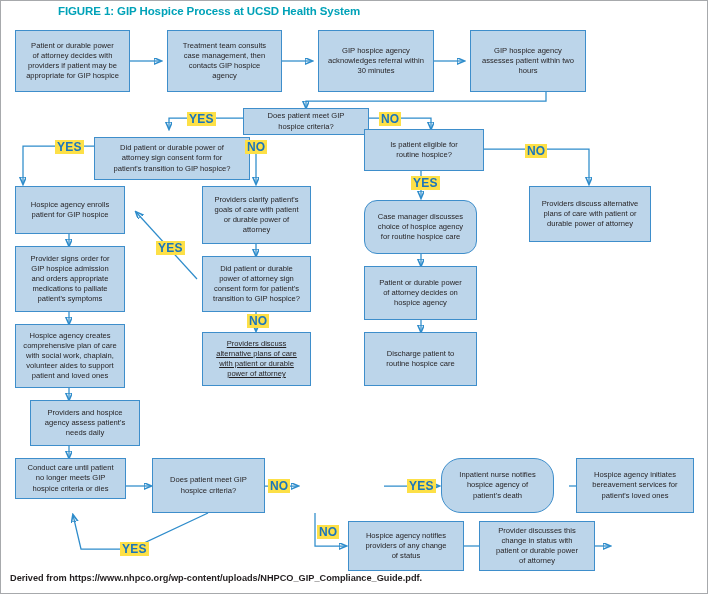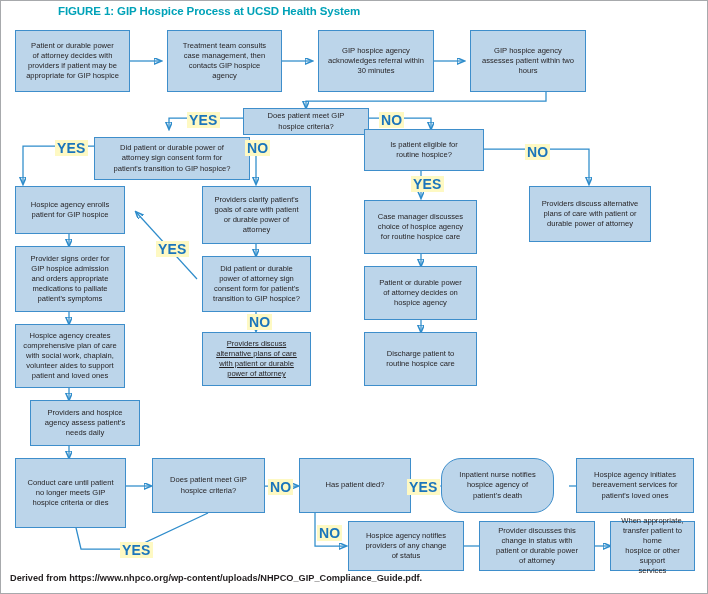--- a/index.html
+++ b/index.html
@@ -45,24 +45,24 @@
     text-align:center;
     font-size:7.6px;
     line-height:1.32;
     color:#231f20;
     padding:2px 3px;
     white-space:pre-line;
   }
   .lbl{
     position:absolute;
     color:#1b75bb;
-    font-size:14px;
+    font-size:12px;
     font-weight:bold;
     letter-spacing:0.2px;
-    background:#fef9c3;
+    background:#fde047;
     padding:0 2px;
     white-space:nowrap;
   }
   svg#wires{
     position:absolute;
     left:0;top:0;
     width:708px;height:594px;
     pointer-events:none;
   }
   svg#wires path, svg#wires line{
@@ -152,21 +152,21 @@
 patient's transition to GIP hospice?</div>
   <div class="node" style="left:363px;top:128px;width:120px;height:42px;">Is patient eligible for
 routine hospice?</div>
 
   <div class="node" style="left:14px;top:185px;width:110px;height:48px;">Hospice agency enrolls
 patient for GIP hospice</div>
   <div class="node" style="left:201px;top:185px;width:109px;height:58px;">Providers clarify patient's
 goals of care with patient
 or durable power of
 attorney</div>
-  <div class="node" style="left:363px;top:199px;width:113px;height:54px;">Case manager discusses
+  <div class="node" style="left:363px;top:199px;width:113px;height:54px;border-radius:13px;">Case manager discusses
 choice of hospice agency
 for routine hospice care</div>
   <div class="node" style="left:528px;top:185px;width:122px;height:56px;">Providers discuss alternative
 plans of care with patient or
 durable power of attorney</div>
 
   <div class="node" style="left:14px;top:245px;width:110px;height:66px;">Provider signs order for
 GIP hospice admission
 and orders appropriate
 medications to palliate
@@ -188,44 +188,39 @@
 alternative plans of care
 with patient or durable
 power of attorney</div>
   <div class="node" style="left:363px;top:331px;width:113px;height:54px;">Discharge patient to
 routine hospice care</div>
 
   <div class="node" style="left:14px;top:399px;width:110px;height:46px;margin-left:15px;">Providers and hospice
 agency assess patient's
 needs daily</div>
 
-  <div class="node" style="left:14px;top:457px;width:111px;height:70px;">Conduct care until patient
+  <div class="node" style="left:14px;top:457px;width:111px;height:41px;">Conduct care until patient
 no longer meets GIP
 hospice criteria or dies</div>
   <div class="node" style="left:151px;top:457px;width:113px;height:55px;">Does patient meet GIP
 hospice criteria?</div>
-  <div class="node" style="left:298px;top:457px;width:112px;height:55px;">Has patient died?</div>
   <div class="node" style="left:440px;top:457px;width:113px;height:55px;border-radius:20px;">Inpatient nurse notifies
 hospice agency of
 patient's death</div>
   <div class="node" style="left:575px;top:457px;width:118px;height:55px;">Hospice agency initiates
 bereavement services for
 patient's loved ones</div>
 
   <div class="node" style="left:347px;top:520px;width:116px;height:50px;">Hospice agency notifies
 providers of any change
 of status</div>
   <div class="node" style="left:478px;top:520px;width:116px;height:50px;">Provider discusses this
 change in status with
 patient or durable power
 of attorney</div>
-  <div class="node" style="left:609px;top:520px;width:85px;height:50px;">When appropriate,
-transfer patient to home
-hospice or other support
-services</div>
 
   <span class="lbl" style="left:186px;top:111px;">YES</span>
   <span class="lbl" style="left:378px;top:111px;">NO</span>
   <span class="lbl" style="left:54px;top:139px;">YES</span>
   <span class="lbl" style="left:244px;top:139px;">NO</span>
   <span class="lbl" style="left:410px;top:175px;">YES</span>
   <span class="lbl" style="left:524px;top:143px;">NO</span>
   <span class="lbl" style="left:155px;top:240px;">YES</span>
   <span class="lbl" style="left:246px;top:313px;">NO</span>
   <span class="lbl" style="left:267px;top:478px;">NO</span>

